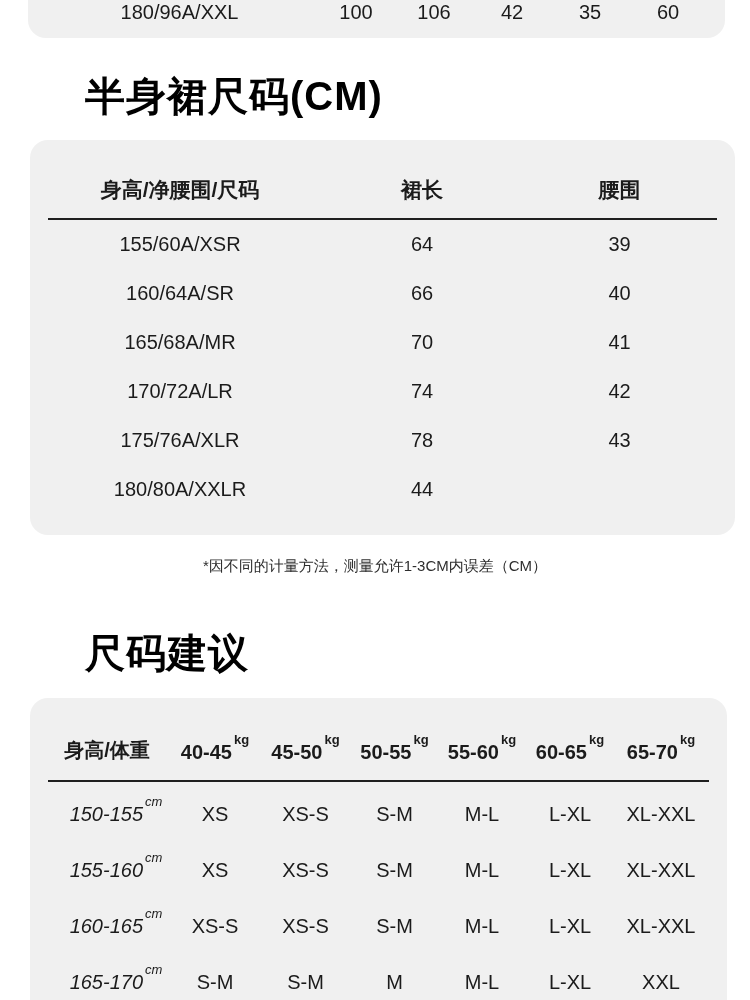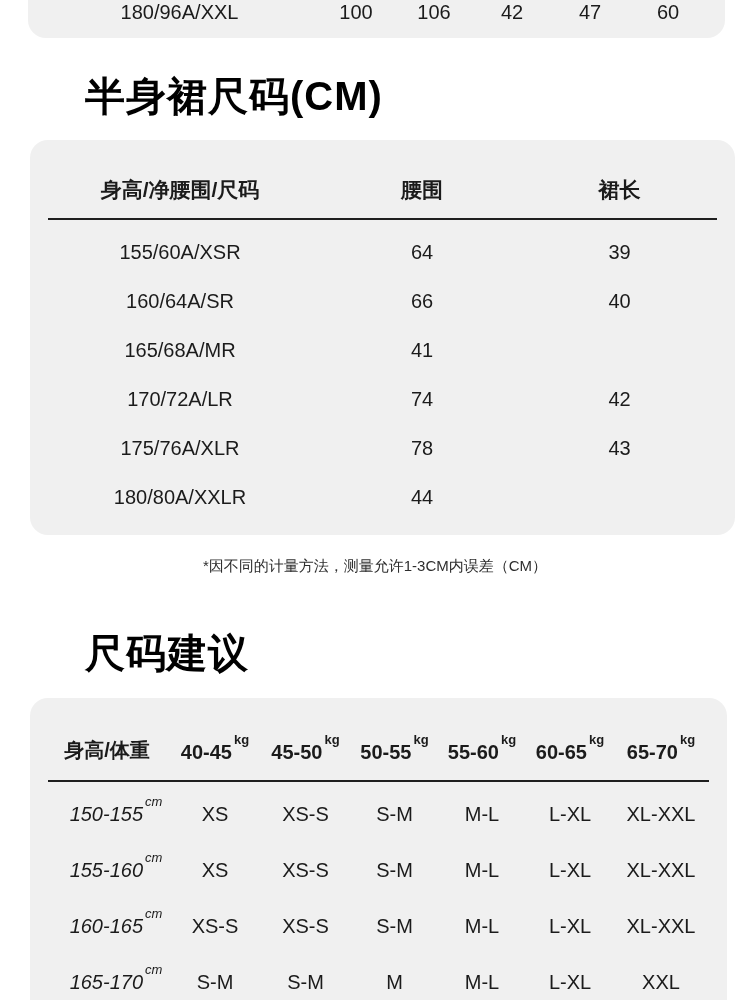--- a/index.html
+++ b/index.html
@@ -33,21 +33,21 @@
     color:var(--title);line-height:44px;letter-spacing:1px;
   }
   .title.second{margin-top:55px;line-height:46px;}
 
   
   .skirt-panel{margin:22px 15px 0 30px;height:395px;border-radius:18px;overflow:hidden;}
   .grid3{display:grid;grid-template-columns:300px 184px 211px;}
   .skirt-head{height:78px;align-items:end;}
   .skirt-head .cell{text-align:center;font-size:21px;font-weight:700;padding-bottom:14px;}
   .divider{border-top:2px solid var(--divider);margin:0 18px;}
-  .rows3{padding-top:8px;}
+  .rows3{padding-top:0;}
   .row3{height:49px;align-items:center;font-size:20px;}
   .row3 .cell{text-align:center;}
 
   
   .footnote{margin-top:22px;text-align:center;font-size:15px;color:var(--note);line-height:18px;}
 
   
   .advice-panel{margin:22px 23px 0 30px;height:312px;border-radius:18px 18px 0 0;overflow:hidden;}
   .grid7{display:grid;grid-template-columns:140px 90px 91px 87px 88px 88px 94px;}
   .advice-head{height:82px;align-items:end;}
@@ -64,47 +64,48 @@
 <body>
 
 <div class="canvas">
 
   <section class="panel top-panel">
     <div class="grid6">
       <span class="cell">180/96A/XXL</span>
       <span class="cell">100</span>
       <span class="cell">106</span>
       <span class="cell">42</span>
-      <span class="cell">47</span>
+      <span class="cell">35</span>
       <span class="cell">60</span>
     </div>
   </section>
 
   <h2 class="title">半身裙尺码(CM)</h2>
 
   <section class="panel skirt-panel">
     <div class="grid3 skirt-head">
       <span class="cell">身高/净腰围/尺码</span>
+      <span class="cell">裙长</span>
       <span class="cell">腰围</span>
-      <span class="cell">裙长</span>
     </div>
     <div class="divider"></div>
     <div class="rows3">
       <div class="grid3 row3">
         <span class="cell">155/60A/XSR</span>
         <span class="cell">64</span>
         <span class="cell">39</span>
       </div>
       <div class="grid3 row3">
         <span class="cell">160/64A/SR</span>
         <span class="cell">66</span>
         <span class="cell">40</span>
       </div>
       <div class="grid3 row3">
         <span class="cell">165/68A/MR</span>
+        <span class="cell">70</span>
         <span class="cell">41</span>
       </div>
       <div class="grid3 row3">
         <span class="cell">170/72A/LR</span>
         <span class="cell">74</span>
         <span class="cell">42</span>
       </div>
       <div class="grid3 row3">
         <span class="cell">175/76A/XLR</span>
         <span class="cell">78</span>

